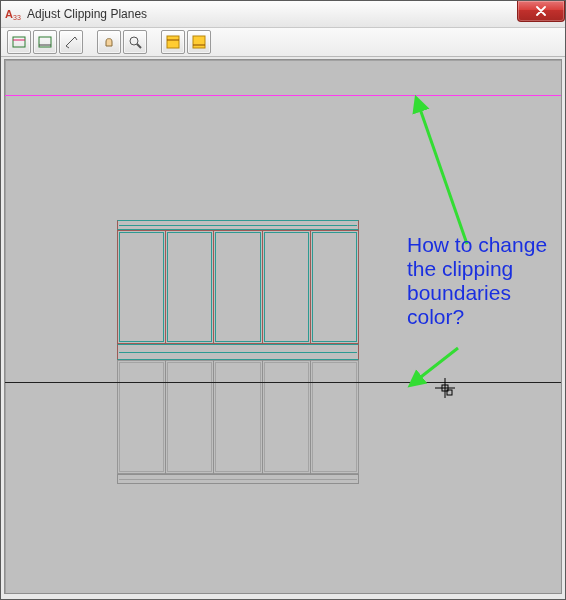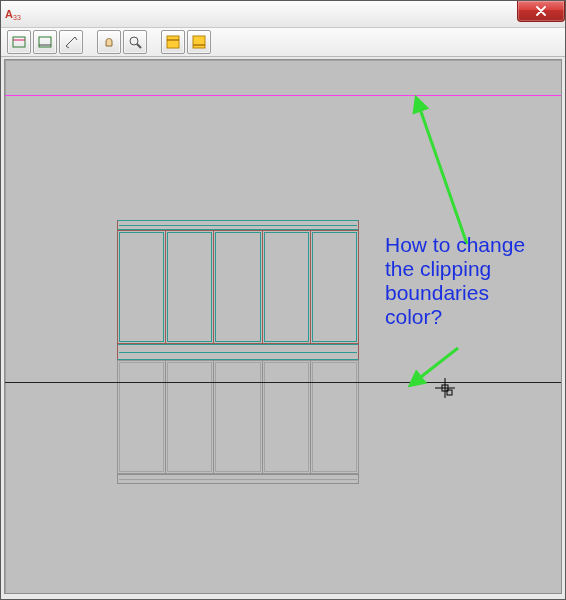--- a/index.html
+++ b/index.html
@@ -165,20 +165,21 @@
 <body>
 
 <div class="window">
   <div class="titlebar">
     <span class="app-icon">
       <svg width="16" height="16" viewBox="0 0 16 16">
         <text x="0" y="12" font-size="11" font-family="Arial" fill="#c0392b" font-weight="bold">A</text>
         <text x="8" y="14" font-size="7" font-family="Arial" fill="#c0392b">33</text>
       </svg>
     </span>
+    <span class="title">Adjust Clipping Planes</span>
     <div class="close-btn">
       <svg width="12" height="10" viewBox="0 0 12 10">
         <path d="M2 1 L10 9 M10 1 L2 9" stroke="#fff" stroke-width="1.8" stroke-linecap="round"></path>
       </svg>
     </div>
   </div>
 
   <div class="toolbar">
     <div class="tb-btn">
       <svg width="16" height="16">
@@ -259,21 +260,21 @@
     </svg>
     <svg class="arrow" style="left:398px; top:282px;" width="70" height="50">
       <defs>
           <marker id="ah2" markerWidth="10" markerHeight="10" refX="2" refY="3" orient="auto">
             <path d="M0 0 L6 3 L0 6 Z" fill="#33dd33"></path>
           </marker>
         </defs>
       <line x1="55" y1="6" x2="14" y2="38" stroke="#33dd33" stroke-width="3" marker-end="url(#ah2)"></line>
     </svg>
 
-    <div class="annotation" style="left:380px; top:173px;">How to change
+    <div class="annotation" style="left:402px; top:173px;">How to change
 the clipping
 boundaries
 color?</div>
 
     <div class="cursor-cross">
       <svg width="20" height="20" viewBox="0 0 20 20">
         <line x1="10" y1="0" x2="10" y2="20" stroke="#000"></line>
         <line x1="0" y1="10" x2="20" y2="10" stroke="#000"></line>
         <rect x="7" y="7" width="6" height="6" fill="none" stroke="#000"></rect>
         <rect x="12" y="12" width="5" height="5" fill="none" stroke="#000"></rect>

